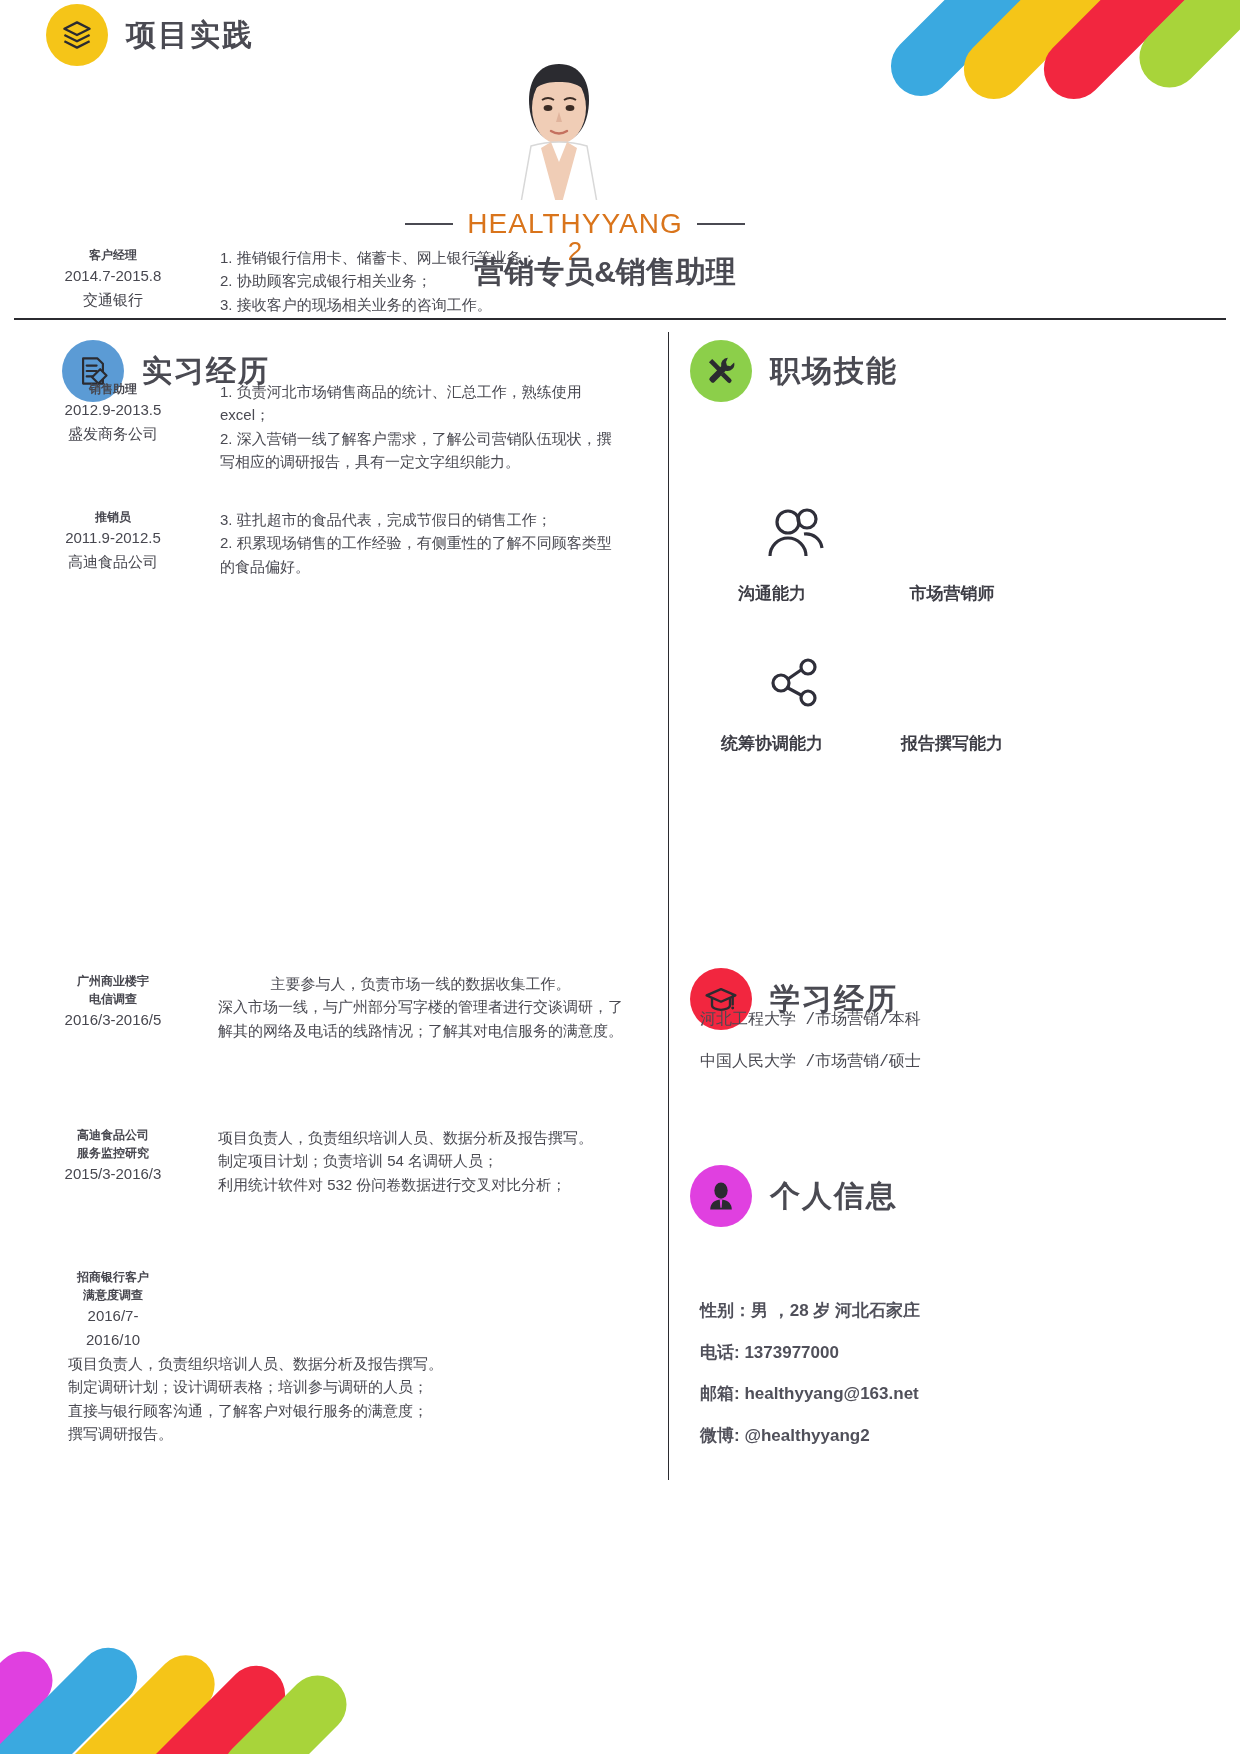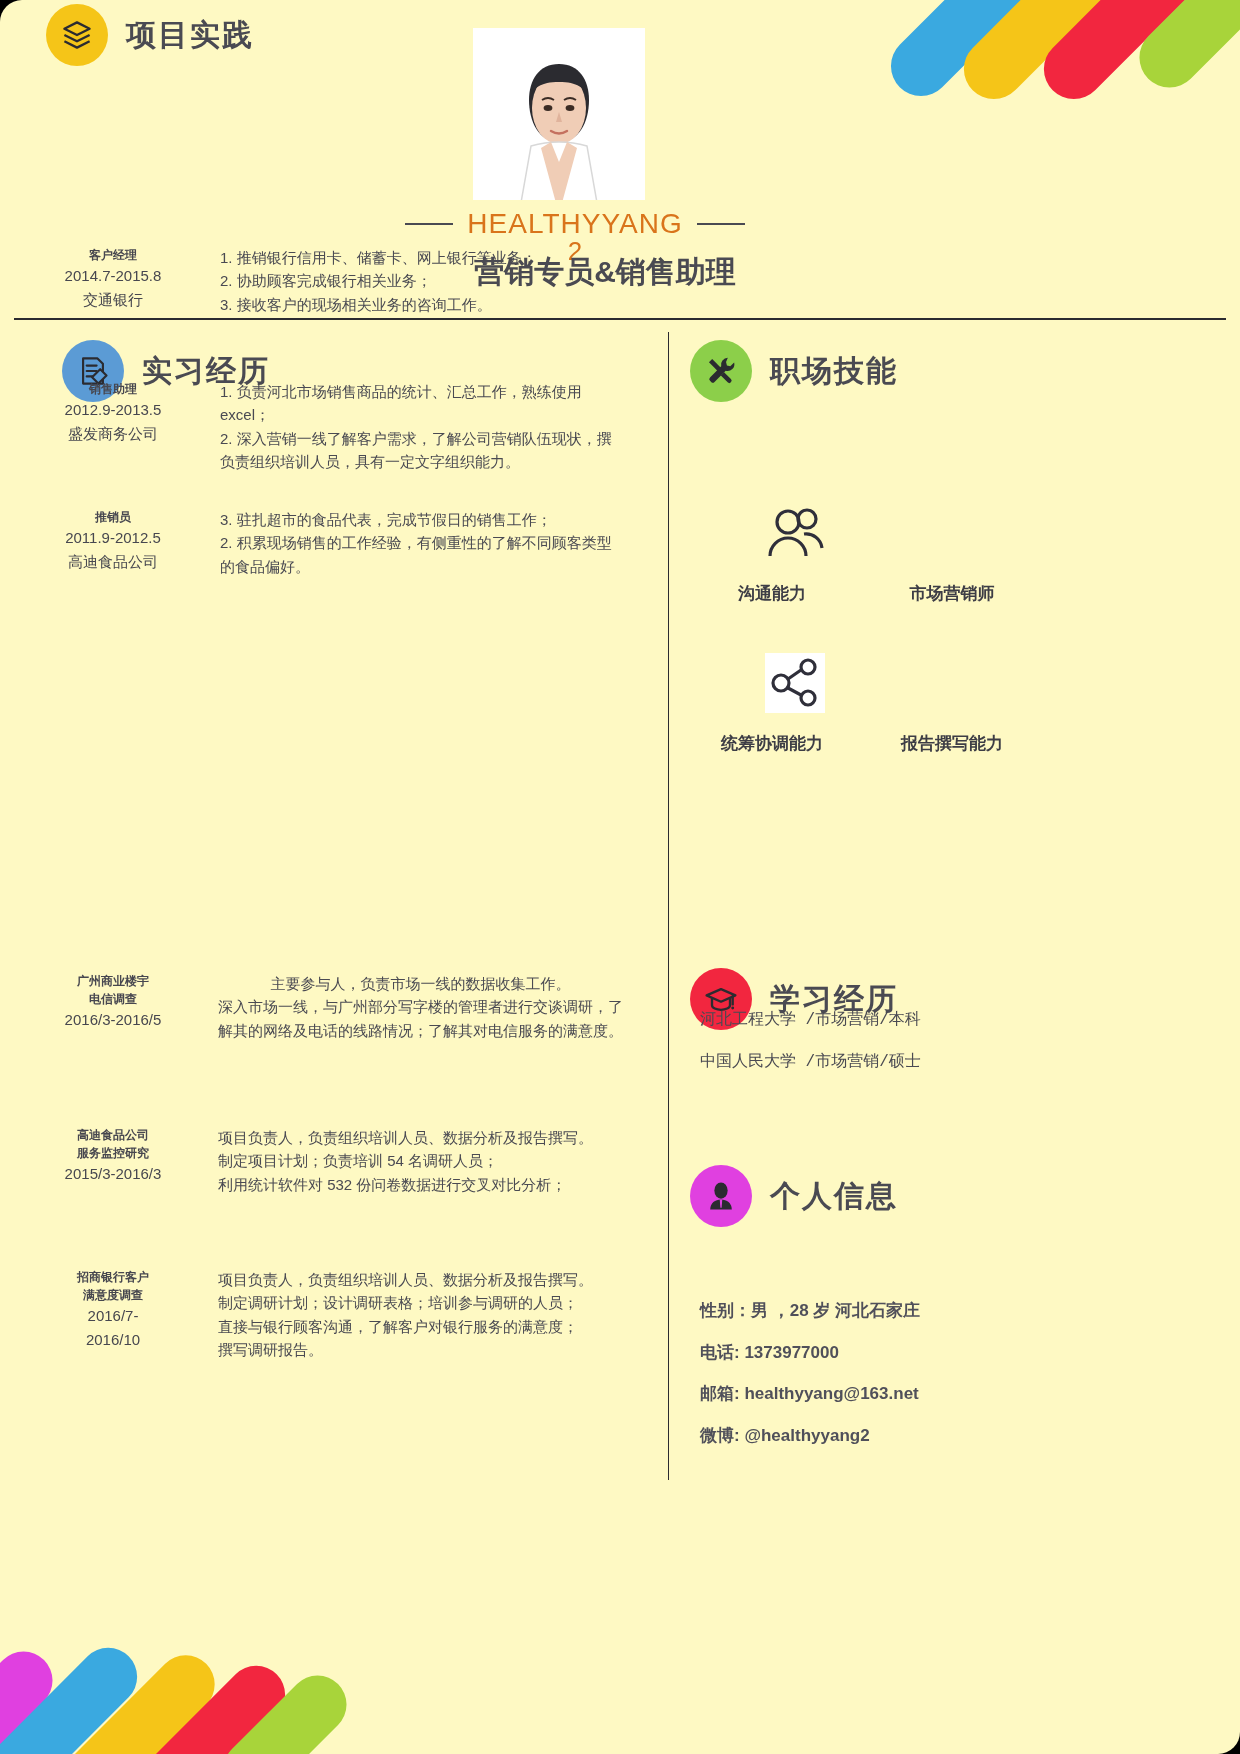--- a/index.html
+++ b/index.html
@@ -2,21 +2,21 @@
 <html><head>
 <meta charset="utf-8">
 <style>
   * { margin:0; padding:0; box-sizing:border-box; }
   html,body { background:#000; }
   body {
     width:1240px; height:1754px; position:relative; overflow:hidden;
     font-family:"Liberation Sans","DejaVu Sans",sans-serif;
     color:#3a3a42;
   }
-  .page { position:absolute; inset:0; background:#fef9c3;border-radius:22px; }
+  .page { position:absolute; inset:0; background:#ffffff; }
 
   
   .stripes { position:absolute; pointer-events:none; }
   .stripes span {
     position:absolute; display:block; border-radius:60px; transform:rotate(45deg);
     transform-origin:center;
   }
   .stripes-tr { top:-40px; right:-30px; width:340px; height:260px; }
   .stripes-bl { bottom:-40px; left:-30px; width:340px; height:260px; }
 
@@ -183,21 +183,21 @@
   <div class="exp" style="left:38px; top:380px;">
     <div class="exp-left">
       <div class="exp-role">销售助理</div>
       <div class="exp-date">2012.9-2013.5</div>
       <div class="exp-org">盛发商务公司</div>
     </div>
     <div class="exp-body">
       <p>1. 负责河北市场销售商品的统计、汇总工作，熟练使用</p>
       <p>excel；</p>
       <p>2. 深入营销一线了解客户需求，了解公司营销队伍现状，撰</p>
-      <p>负责组织培训人员，具有一定文字组织能力。</p>
+      <p>写相应的调研报告，具有一定文字组织能力。</p>
     </div>
   </div>
 
   <div class="exp" style="left:38px; top:508px;">
     <div class="exp-left">
       <div class="exp-role">推销员</div>
       <div class="exp-date">2011.9-2012.5</div>
       <div class="exp-org">高迪食品公司</div>
     </div>
     <div class="exp-body">
@@ -226,21 +226,21 @@
       <div class="exp-role">服务监控研究</div>
       <div class="exp-date">2015/3-2016/3</div>
     </div>
     <div class="exp-body" style="padding-left:30px;">
       <p>项目负责人，负责组织培训人员、数据分析及报告撰写。</p>
       <p>制定项目计划；负责培训 54 名调研人员；</p>
       <p>利用统计软件对 532 份问卷数据进行交叉对比分析；</p>
     </div>
   </div>
 
-  <div class="exp" style="left:38px; top:1268px;">
+  <div class="exp" style="left:38px; top:1268px;flex-direction:column;">
     <div class="exp-left">
       <div class="exp-role">招商银行客户</div>
       <div class="exp-role">满意度调查</div>
       <div class="exp-date">2016/7-</div>
       <div class="exp-date">2016/10</div>
     </div>
     <div class="exp-body" style="padding-left:30px;">
       <p>项目负责人，负责组织培训人员、数据分析及报告撰写。</p>
       <p>制定调研计划；设计调研表格；培训参与调研的人员；</p>
       <p>直接与银行顾客沟通，了解客户对银行服务的满意度；</p>

